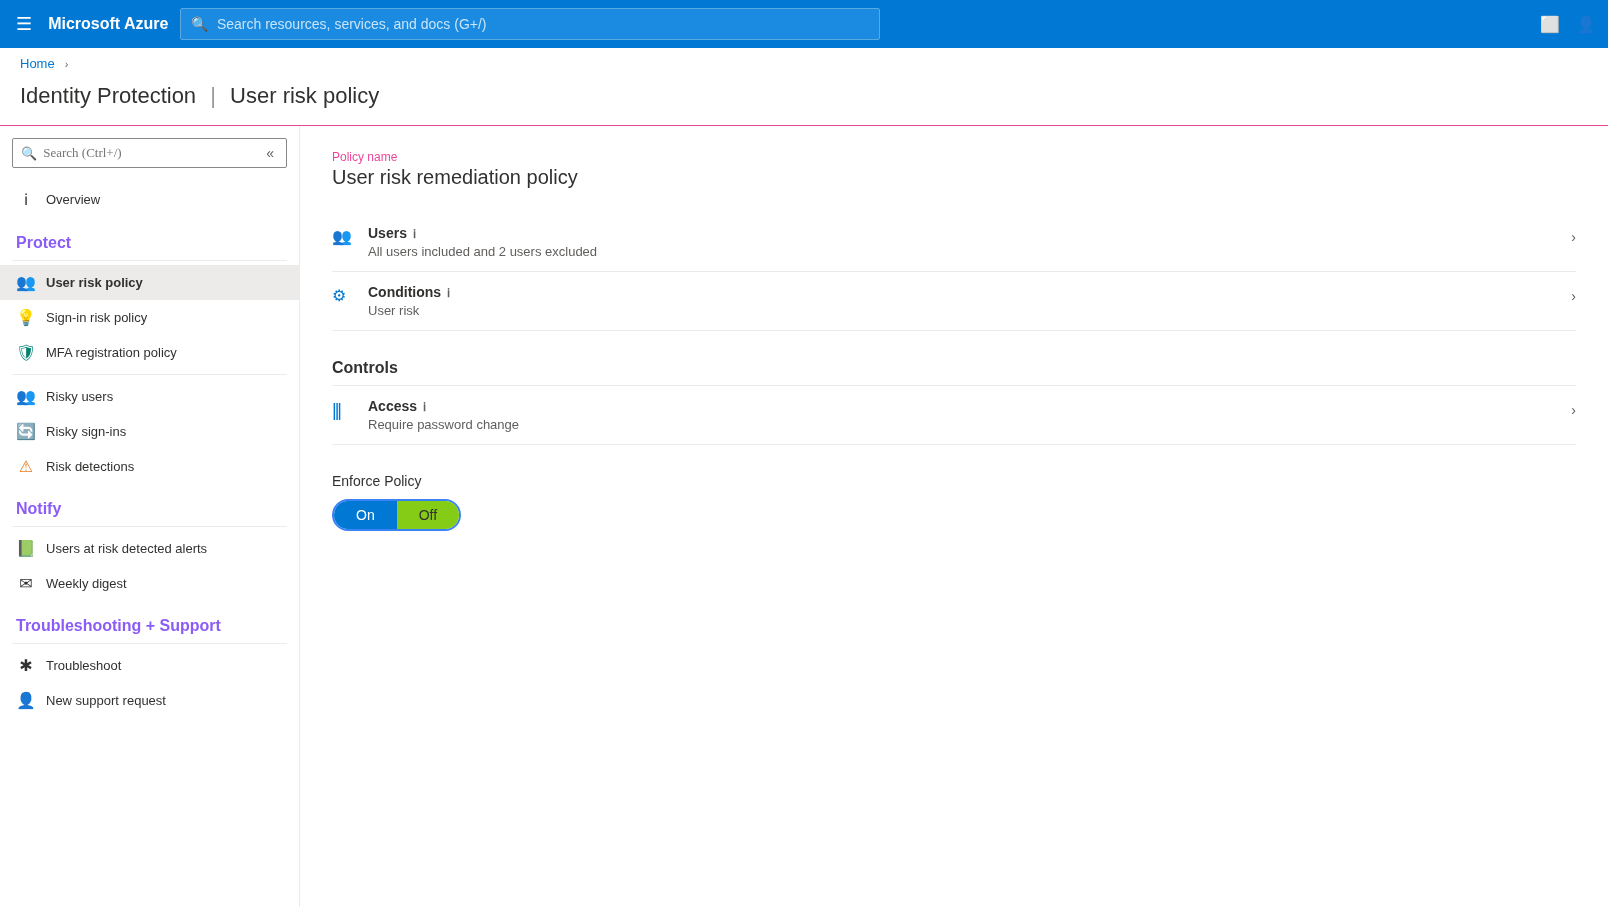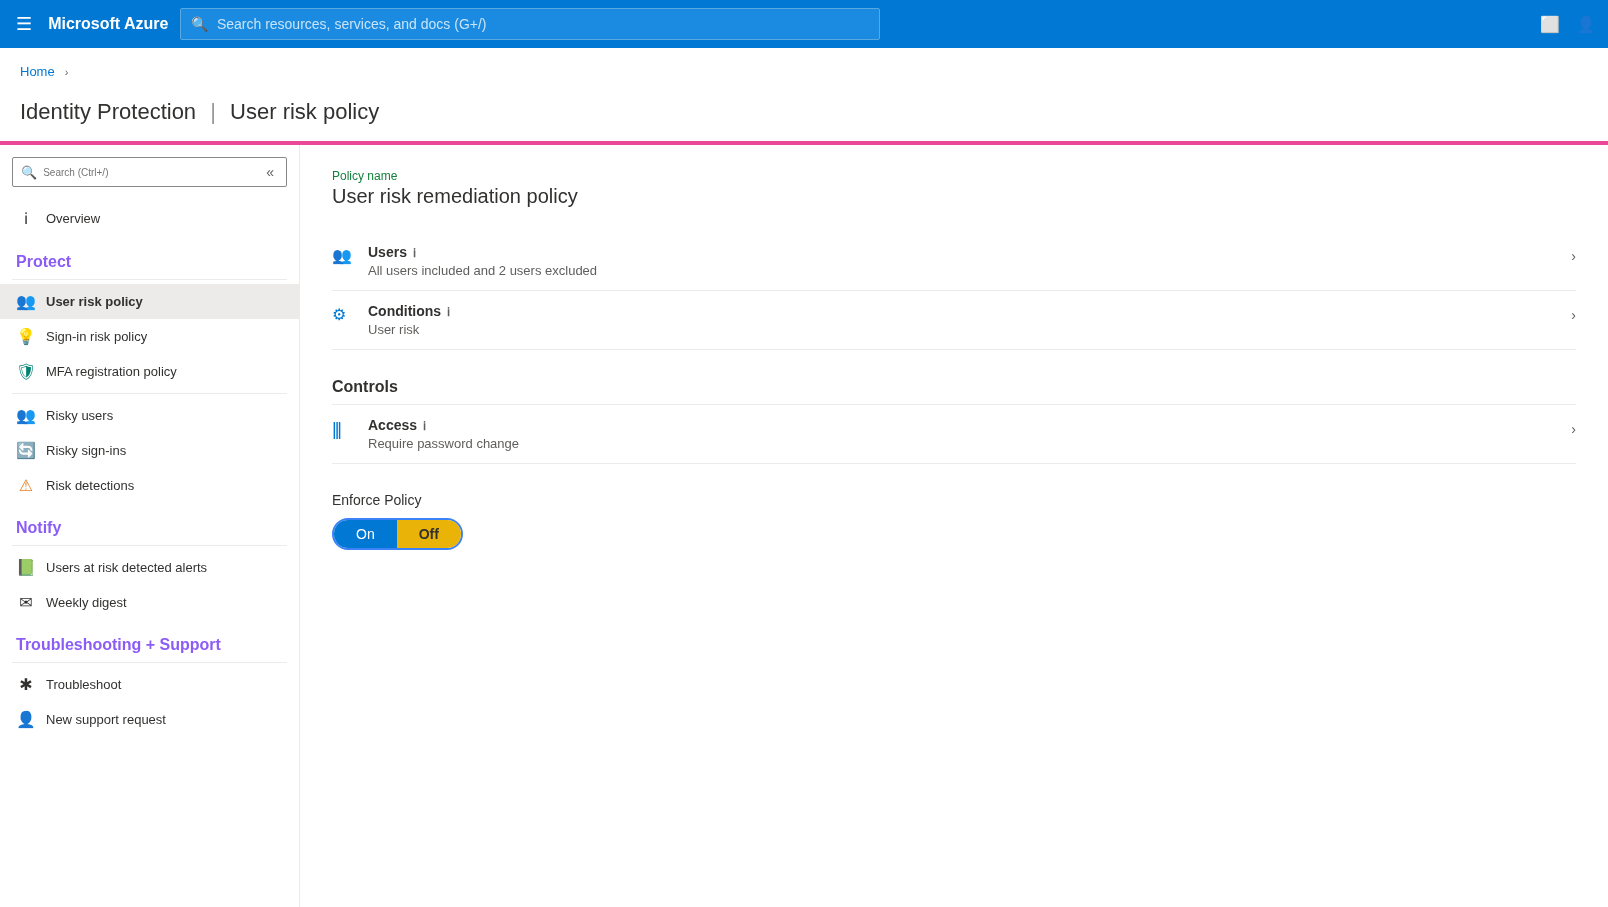--- a/index.html
+++ b/index.html
@@ -51,34 +51,34 @@
     .topbar-right {
       margin-left: auto;
       display: flex;
       gap: 16px;
       align-items: center;
     }
     .topbar-right-icon { color: #fff; font-size: 16px; cursor: pointer; }
 
     
     .breadcrumb {
-      padding: 16px 20px;
+      padding: 8px 20px;
       display: flex;
       align-items: center;
       gap: 10px;
       font-size: 13px;
       color: #0078d4;
     }
     .breadcrumb a { color: #0078d4; text-decoration: none; cursor: pointer; }
     .breadcrumb-sep { color: #666; font-size: 11px; }
 
     
     .page-header {
       padding: 4px 32px 16px 20px;
-      border-bottom: 4px solid #ec4899;
+      border-bottom: 1px solid #ec4899;
     }
     .page-title {
       font-size: 22px;
       font-weight: 300;
       color: #323130;
     }
     .page-title span.sep { color: #999; margin: 0 8px; }
 
     
     .layout {
@@ -100,23 +100,24 @@
       align-items: center;
       border: 1px solid #8a8886;
       border-radius: 2px;
       padding: 4px 8px;
       gap: 6px;
       background: #fff;
     }
     .sidebar-search input {
       border: none;
       outline: none;
-      font-size: 10px;
+      font-size: 13px;
       width: 100%;
       color: #404040;
+      font-family: Liberation Serif, serif;
     }
     .sidebar-search-icon { color: #605e5c; font-size: 13px; }
     .sidebar-collapse {
       margin-left: auto;
       cursor: pointer;
       color: #605e5c;
       font-size: 14px;
       padding: 2px 4px;
     }
 
@@ -147,21 +148,21 @@
 
     
     .main {
       flex: 1;
       padding: 24px 32px;
       overflow-y: auto;
     }
 
     .policy-name-label {
       font-size: 12px;
-      color: #15803d;
+      color: #ec4899;
       margin-bottom: 2px;
     }
     .policy-name-value {
       font-size: 20px;
       color: #323130;
       margin-bottom: 24px;
     }
 
     .section-heading {
       font-size: 16px;
@@ -233,23 +234,22 @@
       cursor: pointer;
       border: none;
       background: transparent;
       color: #323130;
     }
     .toggle-btn.active {
       background: #0078d4;
       color: #fff;
     }
     .toggle-btn.inactive {
-      background: #eab308;
-      color: #323130;
-      font-weight: bold;
+      background: #84cc16;
+      color: #323130;
     }
 
     
     .icon-blue { color: #0078d4; }
     .icon-yellow { color: #f0a30a; }
     .icon-teal { color: #008272; }
     .icon-orange { color: #e67e22; }
     .icon-green { color: #107c10; }
   </style>
 </head>

